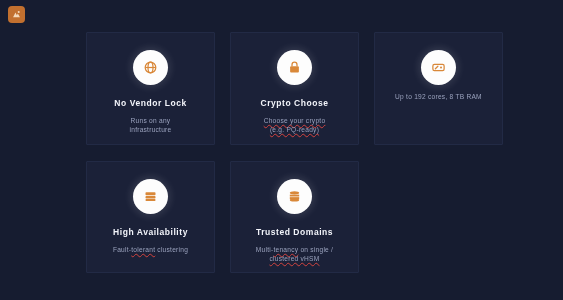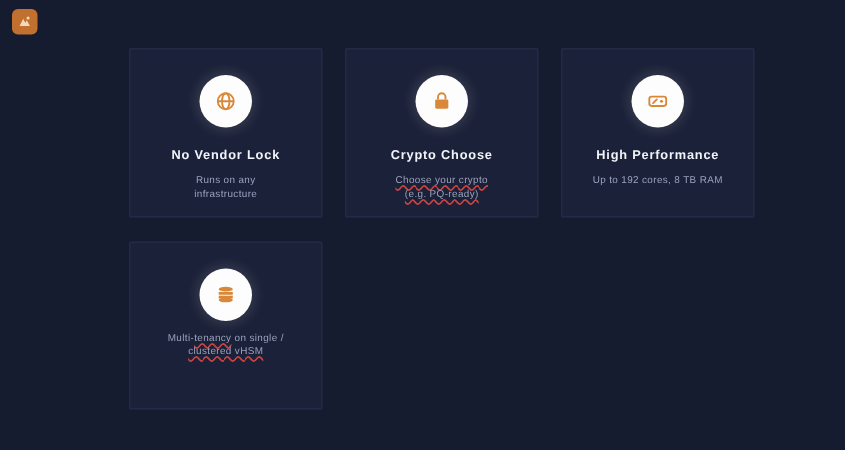--- a/index.html
+++ b/index.html
@@ -146,33 +146,46 @@
   </div>
 
   <div class="card">
     <div class="badge">
       <svg width="15" height="15" viewBox="0 0 24 24">
         <rect x="3" y="7" width="18" height="10" rx="2.5" fill="none" stroke="#d98839" stroke-width="2"></rect>
         <path d="M7 14 L11 10" stroke="#d98839" stroke-width="2" stroke-linecap="round"></path>
         <circle cx="16" cy="12" r="1.6" fill="#d98839"></circle>
       </svg>
     </div>
-    <div class="card-title">High Performance</div>
     <div class="card-sub">Up to 192 cores, 8 TB RAM</div>
   </div>
 
+  <div class="card">
+    <div class="badge">
+      <svg width="15" height="15" viewBox="0 0 24 24">
+        <rect x="4" y="5" width="16" height="5" rx="1.2" fill="#d98839"></rect>
+        <rect x="4" y="11" width="16" height="4" rx="1.2" fill="#d98839"></rect>
+        <rect x="4" y="16" width="16" height="3" rx="1.2" fill="#d98839"></rect>
+      </svg>
+    </div>
+    <div class="card-title">High Availability</div>
+    <div class="card-sub">
+      <span>Fault-</span><span class="misspell">tolerant</span><span> clustering</span>
+    </div>
+  </div>
 
   <div class="card">
     <div class="badge">
       <svg width="15" height="15" viewBox="0 0 24 24">
         <ellipse cx="12" cy="6" rx="7.5" ry="2.6" fill="#d98839"></ellipse>
         <rect x="4.5" y="9" width="15" height="3" fill="#d98839"></rect>
         <rect x="4.5" y="13" width="15" height="3" fill="#d98839"></rect>
         <ellipse cx="12" cy="17.5" rx="7.5" ry="2.6" fill="#d98839"></ellipse>
       </svg>
     </div>
+    <div class="card-title">Trusted Domains</div>
     <div class="card-sub">
       <span>Multi-</span><span class="misspell">tenancy</span><span> on single /</span><br>
       <span class="misspell">clustered vHSM</span>
     </div>
   </div>
 
 </div>
 
 </body></html>

